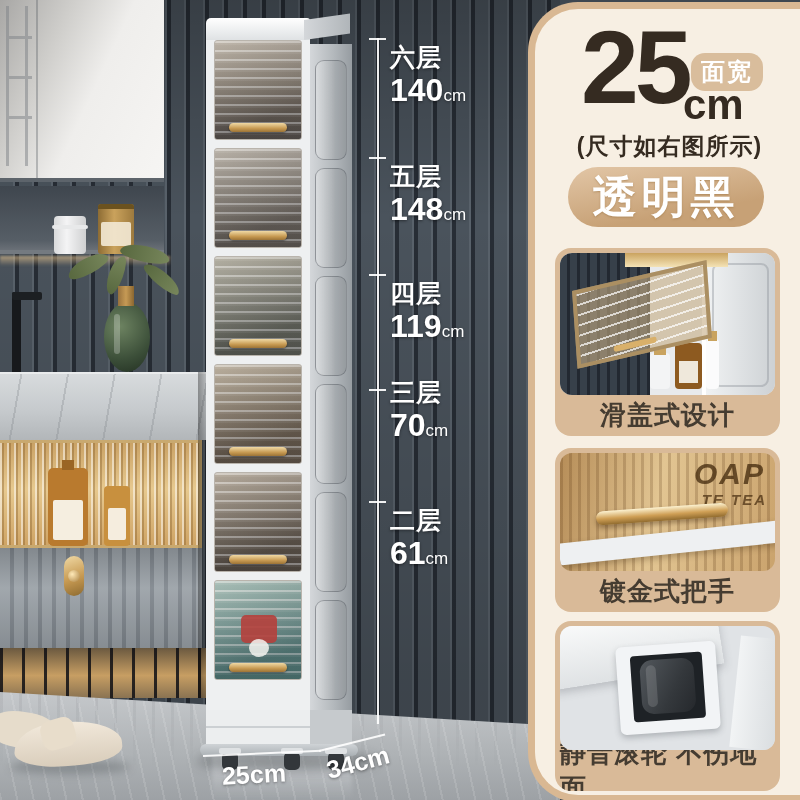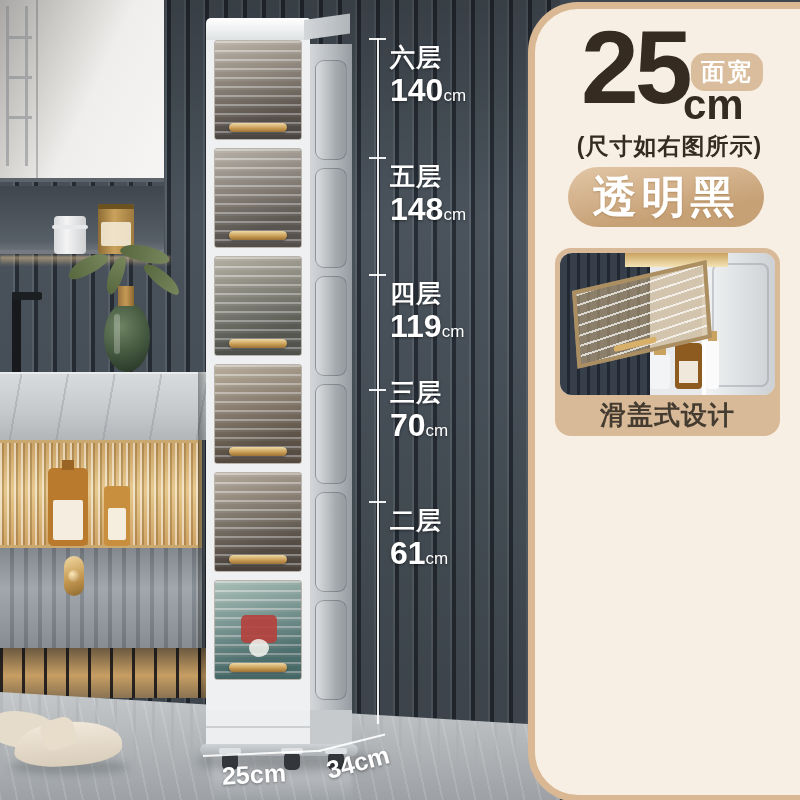--- a/index.html
+++ b/index.html
@@ -325,16 +325,39 @@
         <div class="f1-cabinet"></div>
         <div class="f1-shelfglow"></div>
         <div class="f1-bottle-amber"></div>
         <div class="f1-bottle-white"></div>
         <div class="f1-bottle-slim"></div>
         <div class="f1-lid"></div>
       </div>
       <div class="card-caption">滑盖式设计</div>
     </div>
 
-
+    <div class="card card2">
+      <div class="card-photo">
+        <div class="f2-bg"></div>
+        <div class="f2-text1">OAP</div>
+        <div class="f2-text2">TE TEA</div>
+        <div class="f2-strip"></div>
+        <div class="f2-handle"></div>
+      </div>
+      <div class="card-caption">镀金式把手</div>
+    </div>
+
+    <div class="card card3">
+      <div class="card-photo">
+        <div class="f3-bg"></div>
+        <div class="f3-slab"></div>
+        <div class="f3-slab2"></div>
+        <div class="f3-bracket">
+          <div class="f3-opening">
+            <div class="f3-wheel"></div>
+          </div>
+        </div>
+      </div>
+      <div class="card-caption">静音滚轮 不伤地面</div>
+    </div>
   </div>
 
 </div>
 
 </body></html>

